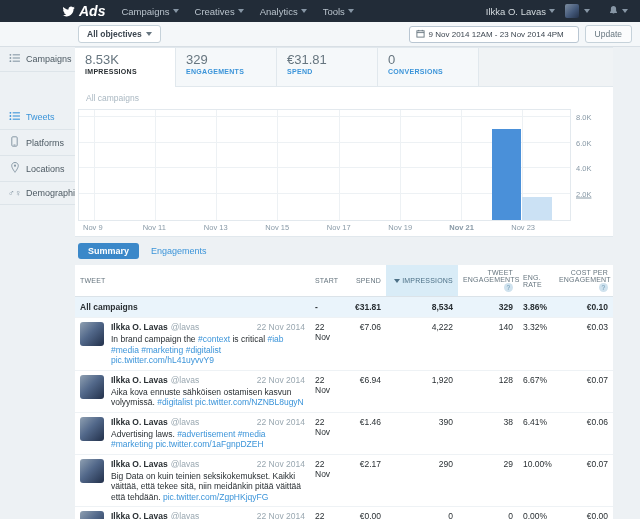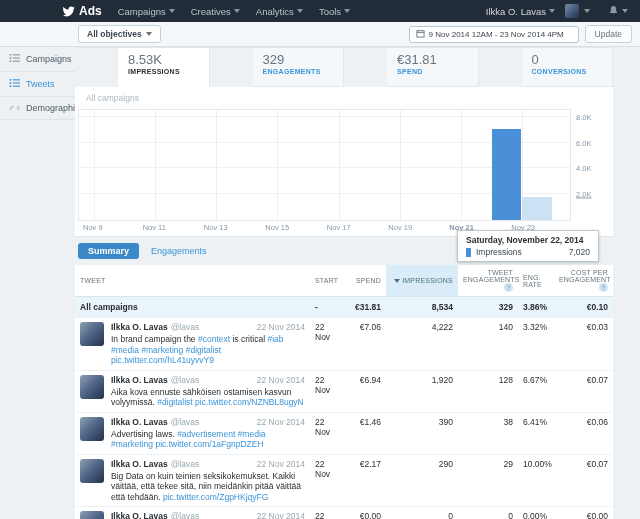--- a/index.html
+++ b/index.html
@@ -3,21 +3,21 @@
 <meta charset="utf-8">
 <style>
   * { margin:0; padding:0; box-sizing:border-box; }
   html,body { width:640px; height:519px; overflow:hidden; background:#edf1f4;
               font-family:"Liberation Sans","DejaVu Sans",sans-serif; color:#292f33; }
 
   
   .nav { height:22px; background:#222c38; display:flex; align-items:center; padding:0 10px 0 62px; }
   .brand { display:flex; align-items:center; gap:4px; margin-right:16px; }
   .brand svg { display:block; }
-  .brand-label { color:#fff; font-size:12px; font-weight:bold; }
+  .brand-label { color:#fff; font-size:14px; font-weight:bold;font-style:italic; }
   .nav-item { color:#b9c3cc; font-size:9.5px; margin-right:16px; display:flex; align-items:center; gap:3px; cursor:pointer; }
   .nav-spacer { flex:1; }
   .nav-user { color:#d3dade; font-size:9.5px; display:flex; align-items:center; gap:3px; margin-right:10px; cursor:pointer; }
   .nav-avatar { width:14px; height:14px; border-radius:2px; background:linear-gradient(135deg,#7d8ea1 0%,#44597a 55%,#243249 100%); margin-right:2px; }
   .caret { width:0; height:0; border-left:3px solid transparent; border-right:3px solid transparent; border-top:4px solid #8796a5; display:inline-block; }
   .bell { margin:0 2px 0 8px; display:flex; align-items:center; gap:3px; cursor:pointer; }
 
   
   .filterbar { height:25px; background:#f4f7f9; border-bottom:1px solid #d8dfe5; display:flex; align-items:center; padding:0 8px 0 78px; }
   .fbtn { background:#fff; border:1px solid #c6d2da; border-radius:3px; font-size:8.5px; font-weight:bold; color:#3c4650;
@@ -28,28 +28,28 @@
                gap:4px; padding:0 6px; font-size:8px; color:#3c4650; width:170px; }
   .update { background:#fbfcfd; border:1px solid #c6d2da; border-radius:3px; font-size:8.5px; color:#66757f;
             padding:3px 9px; margin-left:6px; cursor:pointer; }
 
   
   .content { display:flex; }
   .sidebar { width:75px; flex:none; }
   .side-item { display:flex; align-items:center; gap:5px; padding:6px 4px 6px 8px; border-bottom:1px solid #dde4e9;
                font-size:9px; color:#4d5a63; cursor:pointer; }
   .side-item .sicon { width:13px; text-align:center; color:#8899a6; font-size:9px; flex:none; }
-  .side-item.active { color:#3b94d9; }
+  .side-item.active { color:#3b94d9;margin-top:33px; }
   .side-item.active .sicon { color:#3b94d9; }
   .main { width:538px; flex:none; background:#edf1f4; }
 
   
   .metrics { display:flex; height:40px; border-top:1px solid #e1e8ed; }
   .mcard { width:101px; background:#f5f8fa; border-right:1px solid #e1e8ed; border-bottom:1px solid #e1e8ed;
-           padding:4px 0 0 10px; cursor:pointer;margin-left:43px; }
+           padding:4px 0 0 10px; cursor:pointer; }
   .mcard.active { background:#fff; border-bottom:none; }
   .mval { font-size:13px; color:#66757f; }
   .mlabel { font-size:7px; font-weight:bold; color:#3b94d9; letter-spacing:.3px; margin-top:1px; }
   .mcard.active .mlabel { color:#292f33; }
   .mfill { flex:1; background:#f0f3f5; border-bottom:1px solid #e1e8ed; }
 
   
   .chartpanel { background:#fff; border-bottom:1px solid #e1e8ed; position:relative; padding:6px 8px 2px 3px; }
   .chart-title { font-size:8.5px; color:#aab8c2; margin:0 0 6px 8px; }
   .plotwrap { position:relative; margin-right:34px; }
@@ -191,20 +191,38 @@
               <circle cx="1.5" cy="2" r="1"></circle>
               <rect x="4" y="1.4" width="8" height="1.2"></rect>
               <circle cx="1.5" cy="5.5" r="1"></circle>
               <rect x="4" y="4.9" width="8" height="1.2"></rect>
               <circle cx="1.5" cy="9" r="1"></circle>
               <rect x="4" y="8.4" width="8" height="1.2"></rect>
             </g>
           </svg>
       </span>
       <span>Tweets</span>
+    </div>
+    <div class="side-item">
+      <span class="sicon">
+        <svg width="7" height="11" viewBox="0 0 7 11" fill="none" stroke="#8899a6" stroke-width="1">
+            <rect x="0.8" y="0.8" width="5.4" height="9.4" rx="1"></rect>
+            <line x1="2.5" y1="9" x2="4.5" y2="9"></line>
+          </svg>
+      </span>
+      <span>Platforms</span>
+    </div>
+    <div class="side-item">
+      <span class="sicon">
+        <svg width="8" height="11" viewBox="0 0 8 11">
+            <path d="M4 0.5C2 0.5 0.7 2 0.7 3.7 0.7 6 4 10.3 4 10.3S7.3 6 7.3 3.7C7.3 2 6 0.5 4 0.5z" fill="none" stroke="#8899a6" stroke-width="1"></path>
+            <circle cx="4" cy="3.7" r="1.1" fill="#8899a6"></circle>
+          </svg>
+      </span>
+      <span>Locations</span>
     </div>
     <div class="side-item">
       <span class="sicon">♂♀</span>
       <span>Demographics</span>
     </div>
   </div>
 
   <div class="main">
 
     <div class="metrics">
@@ -253,28 +271,20 @@
         <div class="xlabels">
             <div class="xlab" style="left: 3%;">Nov 9</div>
             <div class="xlab" style="left: 15.47%;">Nov 11</div>
             <div class="xlab" style="left: 27.94%;">Nov 13</div>
             <div class="xlab" style="left: 40.41%;">Nov 15</div>
             <div class="xlab" style="left: 52.88%;">Nov 17</div>
             <div class="xlab" style="left: 65.35%;">Nov 19</div>
             <div class="xlab" style="left: 77.82%; font-weight: bold;">Nov 21</div>
             <div class="xlab" style="left: 90.29%;">Nov 23</div>
           </div>
-      </div>
-      <div class="tooltip">
-        <div class="tt-title">Saturday, November 22, 2014</div>
-        <div class="tt-row">
-          <span class="tt-swatch" style="background: rgb(74, 144, 217);"></span>
-          <span>Impressions</span>
-          <span class="tt-val">7,020</span>
-        </div>
       </div>
     </div>
 
     <div class="tabsrow">
       <span class="tab-pill">Summary</span>
       <span class="tab-link">Engagements</span>
     </div>
 
     <table>
       <colgroup>

